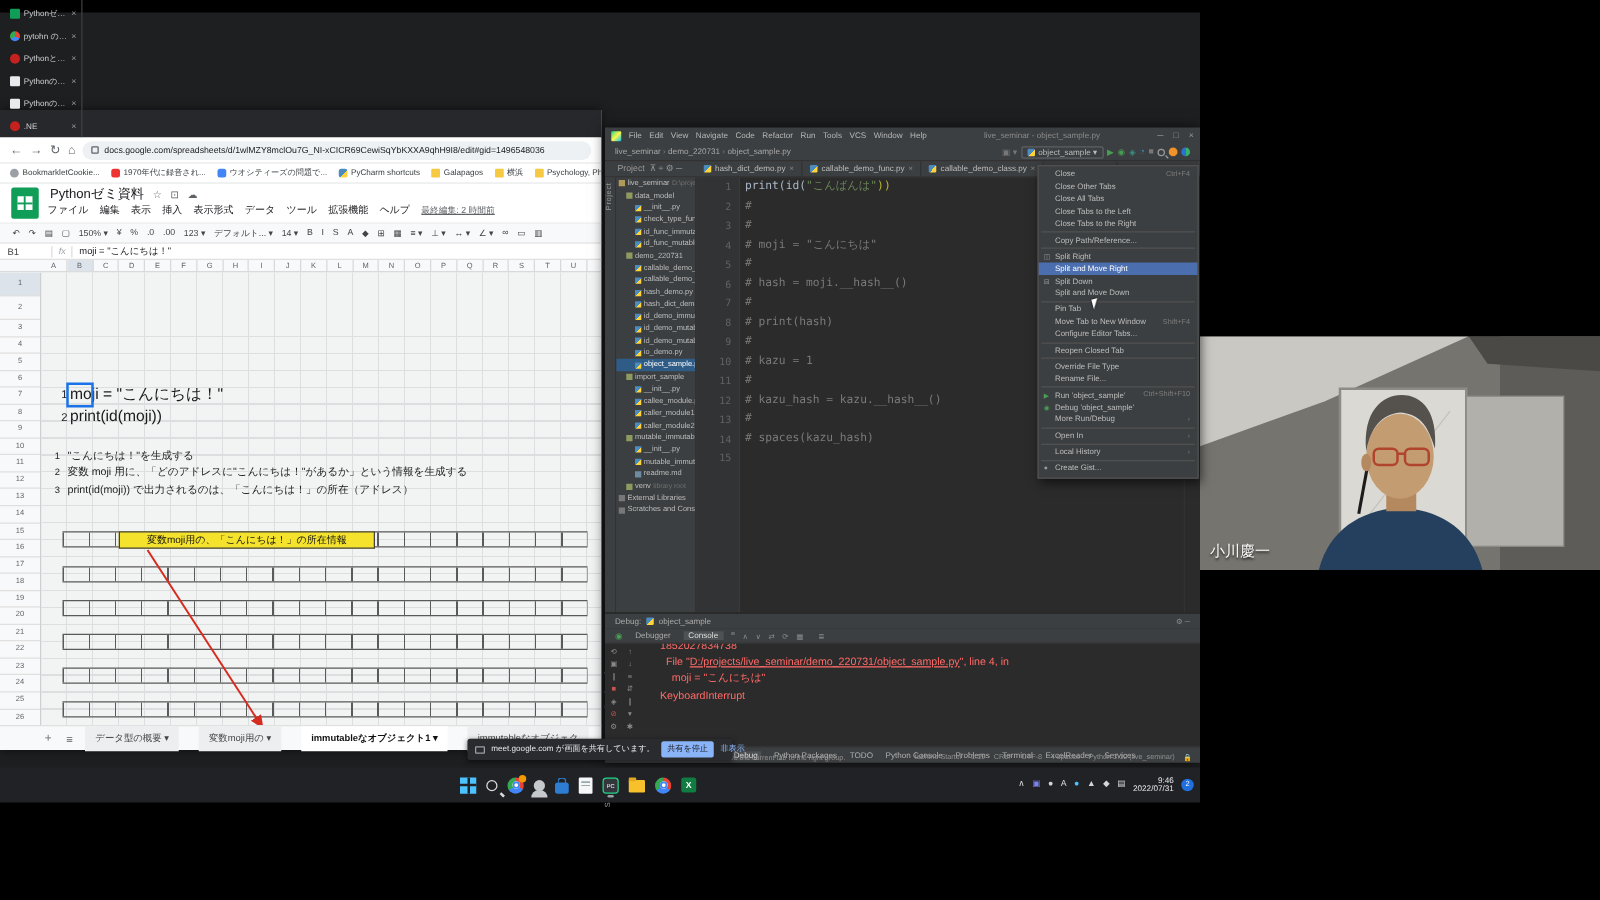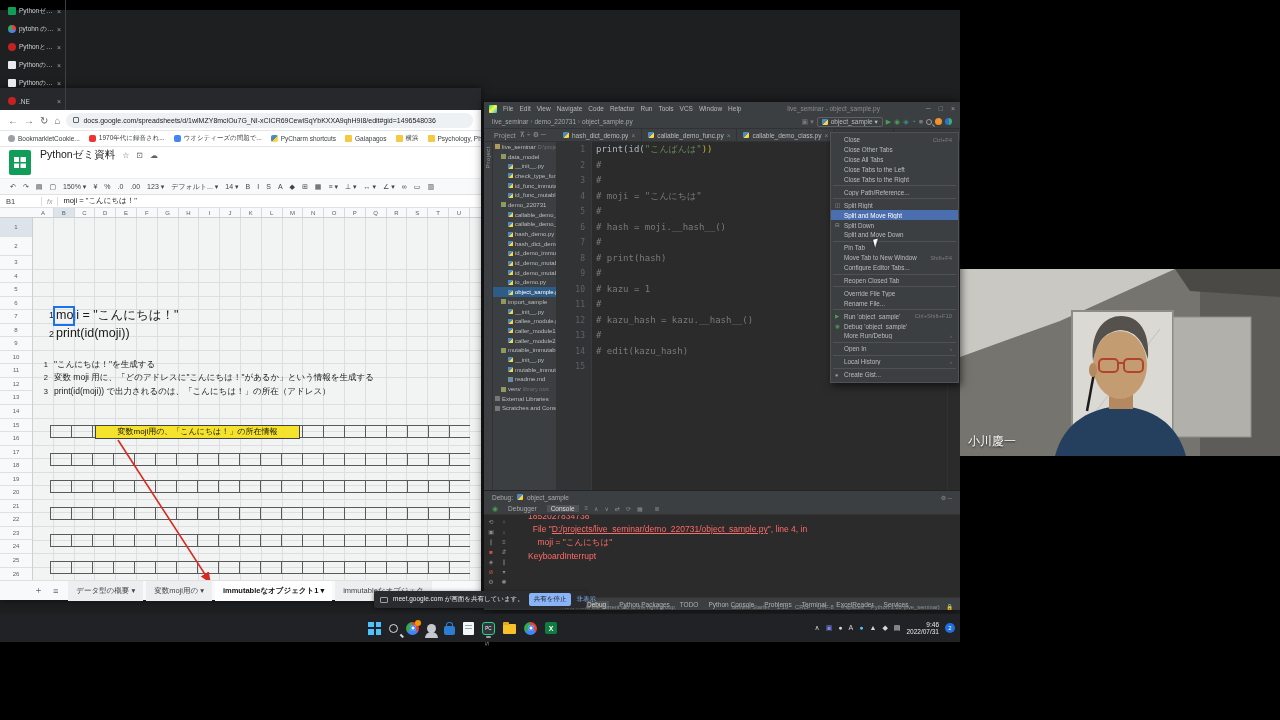--- a/index.html
+++ b/index.html
@@ -296,20 +296,35 @@
           </div>
       </div>
 
       <div class="abs" id="shead">
         <div class="abs" id="sicon"></div>
         <div class="abs" id="stitle">
           <span>Pythonゼミ資料</span>
           <span class="hic">☆</span>
           <span class="hic">⊡</span>
           <span class="hic">☁</span>
+        </div>
+        <div class="abs" id="smenu">
+          <div style="display:flex;gap:9px;">
+
+          <span>ファイル</span>
+              <span>編集</span>
+              <span>表示</span>
+              <span>挿入</span>
+              <span>表示形式</span>
+              <span>データ</span>
+              <span>ツール</span>
+              <span>拡張機能</span>
+              <span>ヘルプ</span>
+            </div>
+          <span id="lastedit">最終編集: 2 時間前</span>
         </div>
       </div>
 
       <div class="abs" id="stoolbar">
         <div style="display:flex;gap:7px;align-items:center;">
 
         <span class="tbi">↶</span>
             <span class="tbi">↷</span>
             <span class="tbi">▤</span>
             <span class="tbi">▢</span>
@@ -437,21 +452,21 @@
           <line x1="118" y1="222" x2="210" y2="364" stroke="#d62b1f" stroke-width="1.6" marker-end="url(#ah)"></line>
         </svg>
 
         <div id="ylabel" style="top:207px;">変数moji用の、「こんにちは！」の所在情報</div>
 
       </div>
 
       <div class="abs" id="stabs">
         <span class="sgly">＋</span>
         <span class="sgly">≡</span>
-        <div style="display:flex;gap:3px;">
+        <div style="display:flex;gap:16px;">
 
         <div class="stab">データ型の概要 ▾</div>
             <div class="stab">変数moji用の ▾</div>
             <div class="stab on">immutableなオブジェクト1 ▾</div>
             <div class="stab cut">immutableなオブジェク</div>
           </div>
       </div>
     </div>
 
     <div class="abs" id="pycharm">
@@ -714,21 +729,21 @@
             <div class="comline"># moji = "こんにちは"</div>
             <div class="comline">#</div>
             <div class="comline"># hash = moji.__hash__()</div>
             <div class="comline">#</div>
             <div class="comline"># print(hash)</div>
             <div class="comline">#</div>
             <div class="comline"># kazu = 1</div>
             <div class="comline">#</div>
             <div class="comline"># kazu_hash = kazu.__hash__()</div>
             <div class="comline">#</div>
-            <div class="comline"># edit(kazu_hash)</div>
+            <div class="comline"># spaces(kazu_hash)</div>
             <div class="comline"></div>
           </div>
       </div>
       <div class="abs" id="edscroll"></div>
 
       <div class="abs" id="dbg">
         <div class="abs" id="dbg-h1">
           <span>Debug:</span>
           <span class="pyico"></span>
           <span>object_sample</span>

